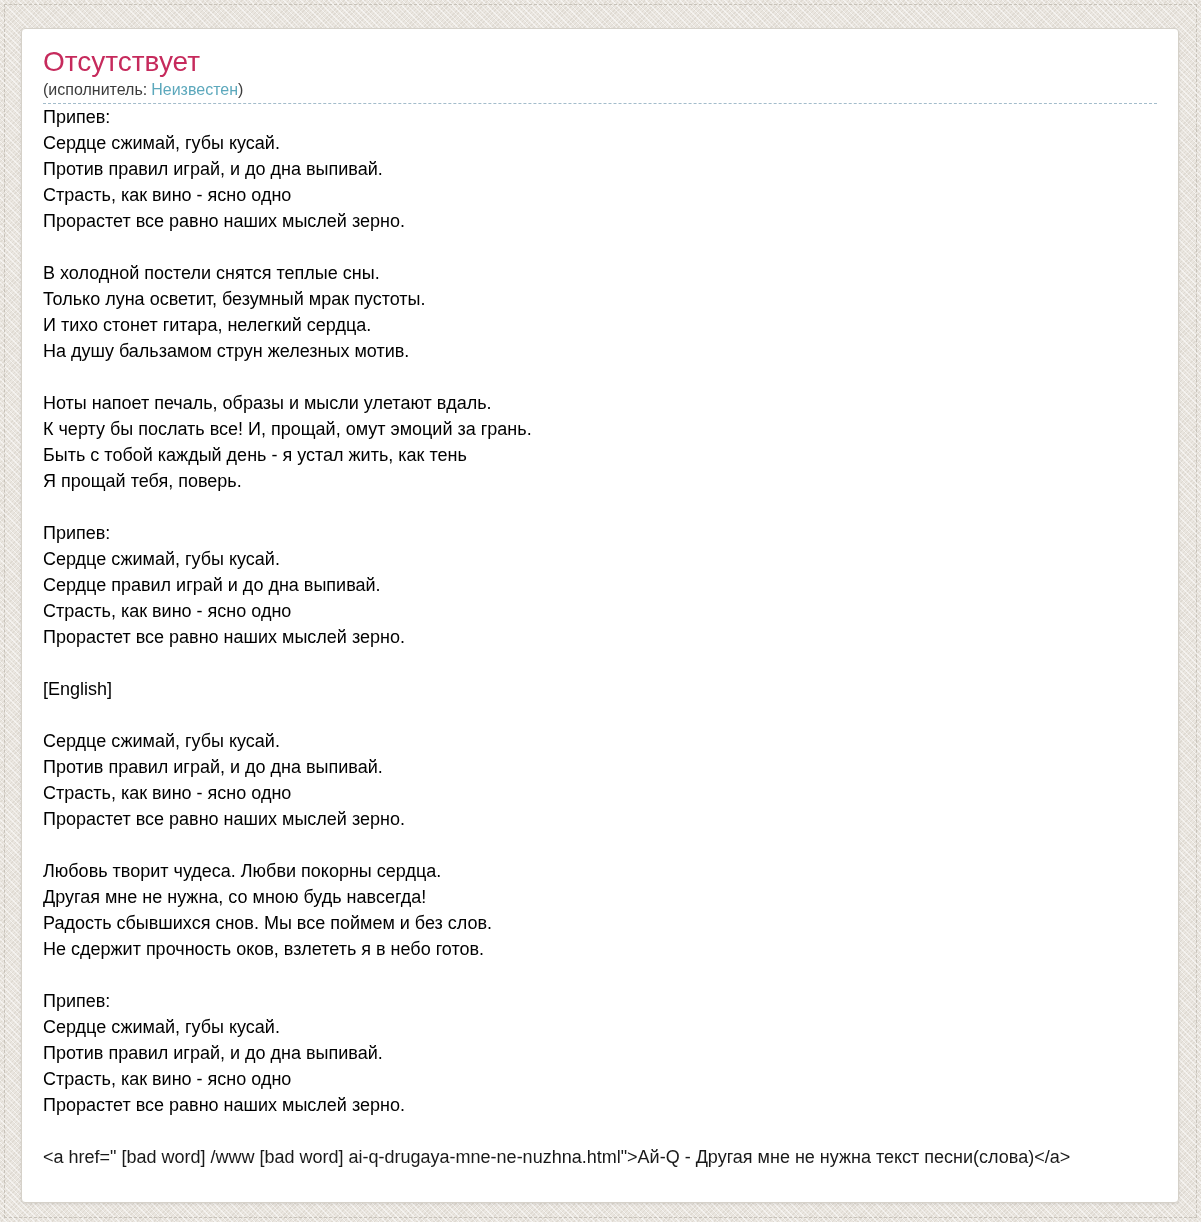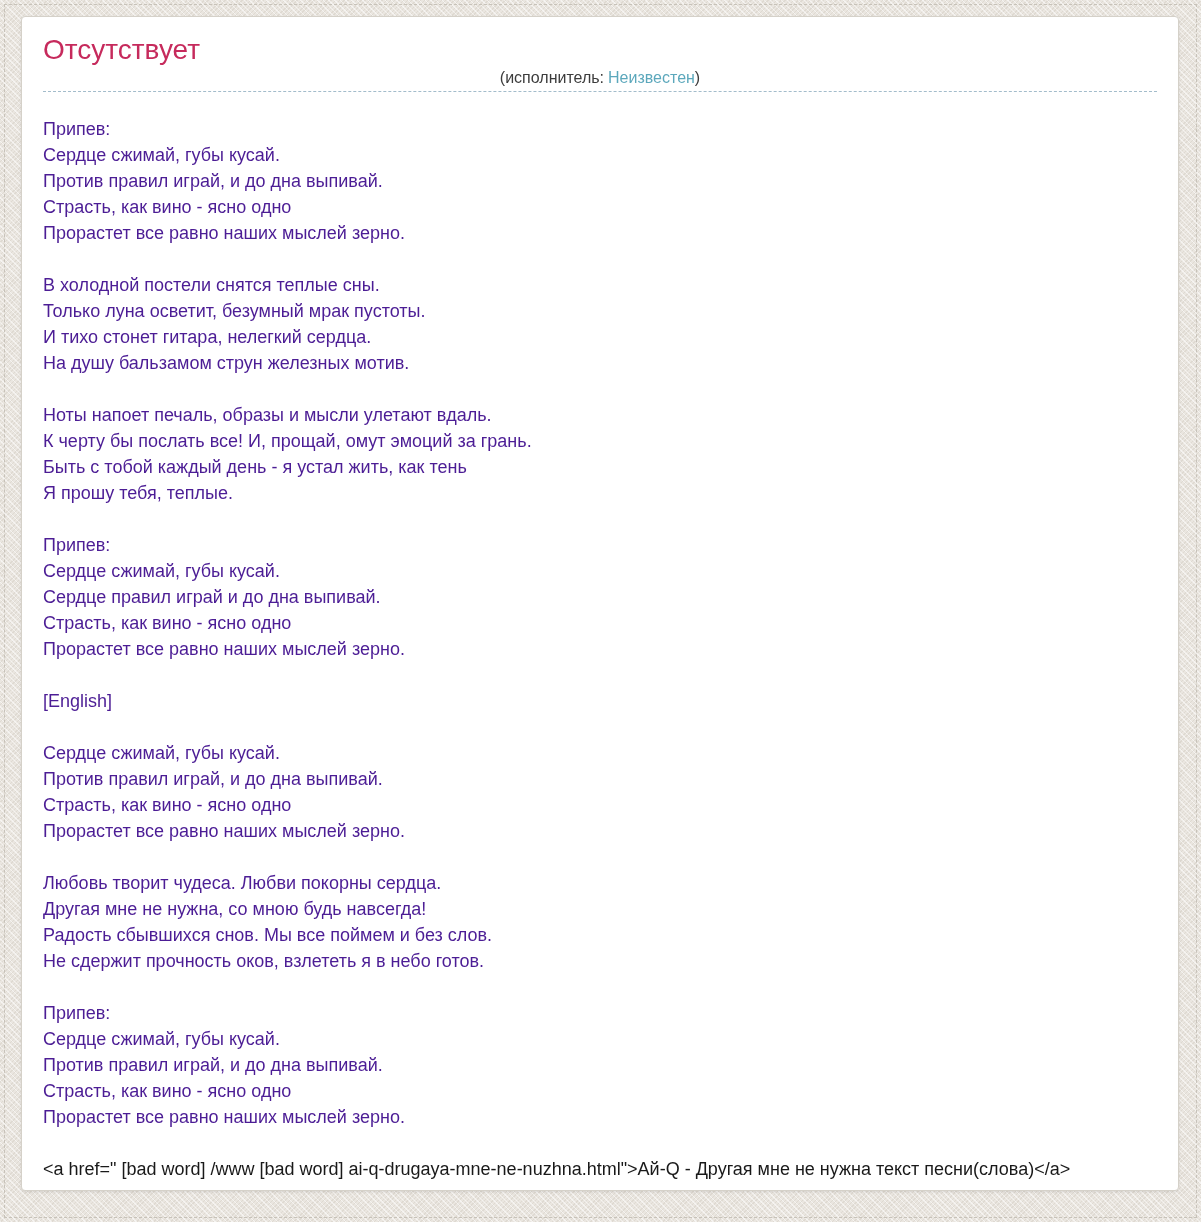--- a/index.html
+++ b/index.html
@@ -19,21 +19,21 @@
   }
   .bg-frame {
     position: fixed;
     inset: 4px;
     border: 1px dashed #c7c2b9;
     pointer-events: none;
   }
   .card {
     position: absolute;
     left: 21px;
-    top: 16px;
+    top: 28px;
     width: 1158px;
     height: 1175px;
     box-sizing: border-box;
     background: #ffffff;
     border: 1px solid #d5d1c9;
     border-radius: 4px;
     box-shadow: 0 1px 3px rgba(0,0,0,0.10);
     padding: 17px 21px 0 21px;
     overflow: visible;
   }
@@ -44,33 +44,32 @@
     line-height: 32px;
     color: #c62a5c;
   }
   .artist-row {
     margin-top: 2px;
     font-size: 16px;
     line-height: 19px;
     color: #3c3c3c;
     padding-bottom: 4px;
     border-bottom: 1px dashed #a3bccb;
-    text-align: center;
   }
   .artist-row .label { margin-right: 4px; }
   .artist-link {
     color: #5ca8bc;
     text-decoration: none;
     cursor: pointer;
   }
   .lyrics {
-    margin-top: 24px;
+    margin-top: 0;
     font-size: 18px;
     line-height: 26px;
-    color: #4c1d95;
+    color: #000000;
   }
   .lyric-line { min-height: 26px; }
   .footer-code {
     font-size: 18px;
     line-height: 26px;
     color: #191919;
     white-space: nowrap;
     width: max-content;
   }
 </style>
@@ -106,21 +105,21 @@
       <div class="lyric-line">На душу бальзамом струн железных мотив.</div>
 
       <div class="lyric-line"></div>
 
       <div class="lyric-line">Ноты напоет печаль, образы и мысли улетают вдаль.</div>
 
       <div class="lyric-line">К черту бы послать все! И, прощай, омут эмоций за грань.</div>
 
       <div class="lyric-line">Быть с тобой каждый день - я устал жить, как тень</div>
 
-      <div class="lyric-line">Я прошу тебя, теплые.</div>
+      <div class="lyric-line">Я прощай тебя, поверь.</div>
 
       <div class="lyric-line"></div>
 
       <div class="lyric-line">Припев:</div>
 
       <div class="lyric-line">Сердце сжимай, губы кусай.</div>
 
       <div class="lyric-line">Сердце правил играй и до дна выпивай.</div>
 
       <div class="lyric-line">Страсть, как вино - ясно одно</div>

